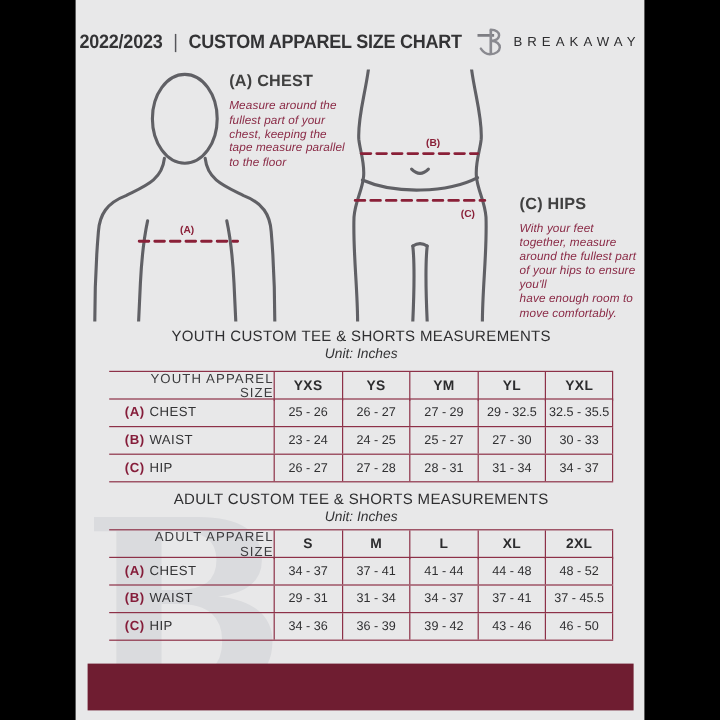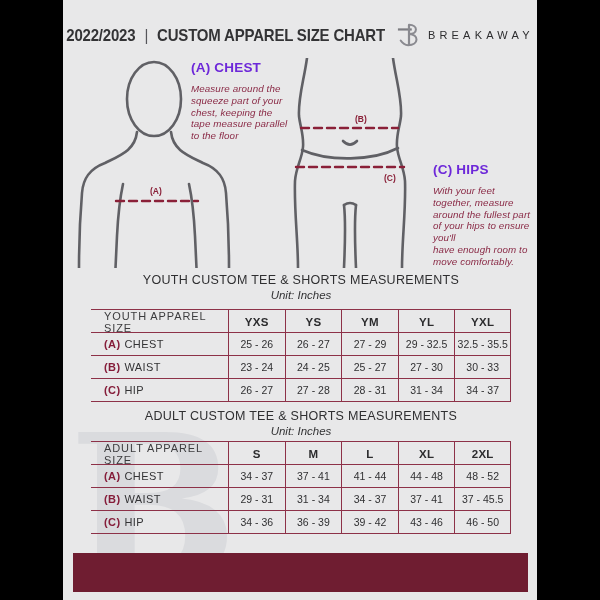--- a/index.html
+++ b/index.html
@@ -19,21 +19,21 @@
   .doc-title{
     display:flex;align-items:center;gap:9px;
     font-weight:bold;font-size:15px;letter-spacing:-0.2px;color:#333335;
     transform:scaleY(1.08);white-space:nowrap;
   }
   .doc-title .bar{font-weight:normal;color:#55555a;}
   .brand{display:flex;align-items:center;gap:7px;}
   .brand-name{font-weight:normal;font-size:11px;letter-spacing:4.2px;color:#2d2d2f;white-space:nowrap;}
   
   .note{position:absolute;z-index:2;}
-  .note h3{margin:0 0 8px 0;font-size:13.5px;font-weight:bold;color:#6d28d9;letter-spacing:0.2px;}
+  .note h3{margin:0 0 8px 0;font-size:13.5px;font-weight:bold;color:#404040;letter-spacing:0.2px;}
   .note p{
     margin:0;font-size:9.8px;line-height:1.2;font-style:italic;color:#8a2a46;
     white-space:pre-line;letter-spacing:0.1px;
   }
   .chest-note{left:128px;top:60px;width:118px;}
   .waist-note{left:350px;top:60px;width:128px;}
   .hips-note{left:370px;top:162px;width:130px;}
   
   .fig{position:absolute;z-index:1;}
   .fig-torso{left:14px;top:56px;}
@@ -43,20 +43,21 @@
   .dash-line{stroke:#8a2038;stroke-width:2.4;stroke-dasharray:8 5;}
   .marker{font-weight:bold;font-size:8.5px;fill:#8a2038;font-family:"Liberation Sans",sans-serif;}
   
   .tbl-title{position:absolute;left:28px;width:420px;text-align:center;
     font-weight:normal;font-size:12.5px;letter-spacing:0.3px;color:#2f2f31;z-index:2;}
   .tbl-unit{position:absolute;left:28px;width:420px;text-align:center;
     font-style:italic;font-size:11.5px;color:#333335;z-index:2;}
   .size-table{
     position:absolute;left:28px;width:420px;z-index:2;
     border-top:1.5px solid #8d3148;
+    text-align:right;
   }
   .t-row{
     display:grid;grid-template-columns:137px repeat(5,1fr);
     height:22px;border-bottom:1px solid #8d3148;
   }
   .t-row:last-child{border-bottom:1.5px solid #8d3148;}
   .cell{display:flex;align-items:center;justify-content:center;
     font-size:10.5px;color:#303032;}
   .cell.val{border-left:1px solid #8d3148;}
   .cell.val:last-child{border-right:1px solid #8d3148;}
@@ -120,21 +121,21 @@
     <path class="body-line" d="M69 147 C67 165 68 188 69 210"></path>
     <line class="dash-line" x1="14" y1="70" x2="111" y2="70"></line>
     <line class="dash-line" x1="9" y1="109" x2="117" y2="109"></line>
     <text class="marker" x="68" y="64">(B)</text>
     <text class="marker" x="97" y="123">(C)</text>
   </svg>
 
   <div class="note chest-note">
     <h3>(A) CHEST</h3>
     <p>Measure around the
-squeeze part of your
+fullest part of your
 chest, keeping the
 tape measure parallel
 to the floor</p>
   </div>
   <div class="note hips-note">
     <h3>(C) HIPS</h3>
     <p>With your feet
 together, measure
 around the fullest part
 of your hips to ensure

